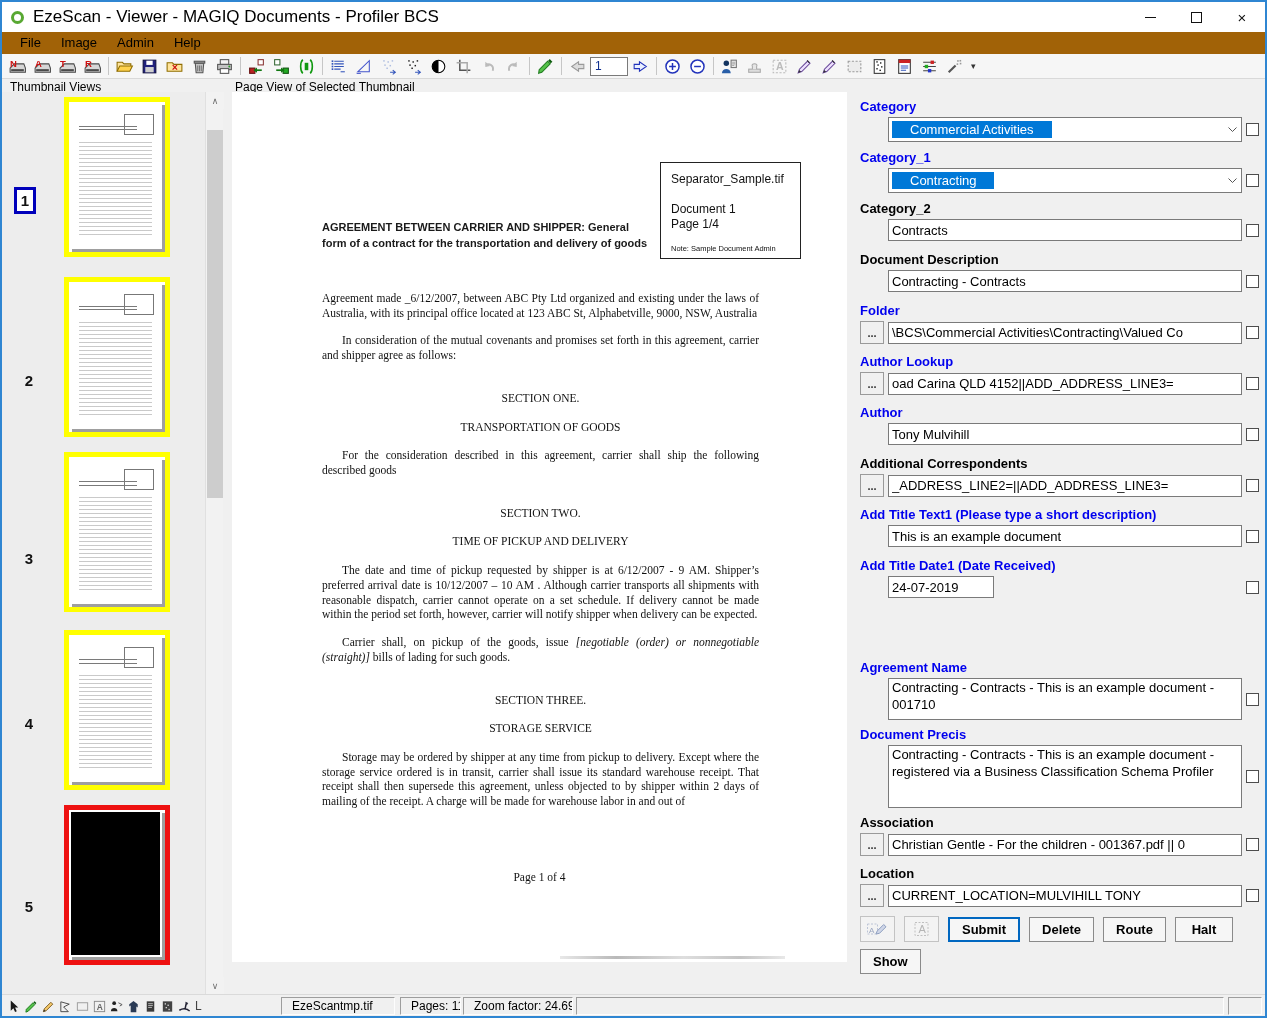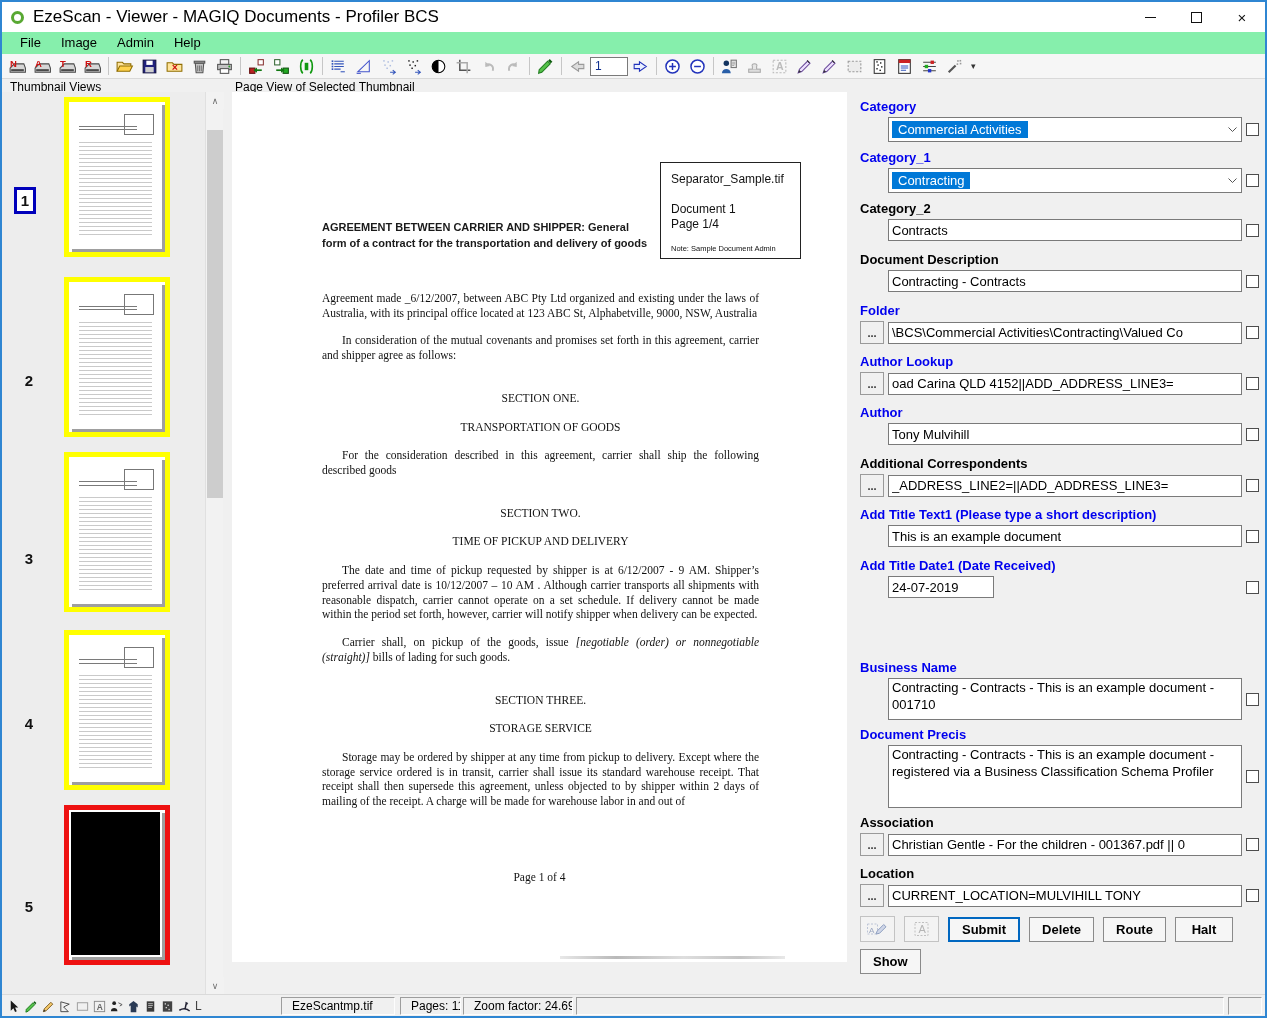--- a/index.html
+++ b/index.html
@@ -13,21 +13,21 @@
              display:flex; align-items:center; }
   .logo{ width:13px; height:13px; border:3px solid #58a832; border-radius:50%;
          margin-left:9px; background:#fff; }
   .title-text{ margin-left:9px; font-size:17px; color:#000; }
   .win-controls{ margin-left:auto; display:flex; height:30px; }
   .wc{ width:46px; display:flex; align-items:center; justify-content:center; font-size:15px; color:#111; }
   .wc .minbar{ width:11px; height:1px; background:#111; }
   .wc .maxbox{ width:11px; height:11px; border:1px solid #111; }
 
   
-  .menubar{ position:absolute; left:0; top:30px; right:0; height:22px; background:#86efac;
+  .menubar{ position:absolute; left:0; top:30px; right:0; height:22px; background:#a16207;
             display:flex; align-items:center; padding-left:8px; font-size:13px; }
   .menu-item{ padding:2px 10px 3px 10px; }
 
   
   .toolbar{ position:absolute; left:0; top:52px; right:0; height:25px; background:#f6f6f6;
             border-bottom:1px solid #d9d9d9; display:flex; align-items:center; padding-left:3px; }
   .tbi{ width:25px; height:22px; display:flex; align-items:center; justify-content:center; }
   .tbi svg{ width:19px; height:19px; }
   .tsep{ width:1px; height:18px; background:#c6c6c6; margin:0 3px; flex:none; }
   .pageinput{ width:38px; height:19px; border:1px solid #7a7a7a; background:#fff;
@@ -81,21 +81,21 @@
 
   
   .rpanel{ position:absolute; left:855px; top:90px; width:410px; height:902px; }
   .fgroup{ position:absolute; left:3px; width:399px; }
   .flabel{ font:bold 13px "Liberation Sans",sans-serif; color:#0000ee; white-space:nowrap; }
   .flabel.blk{ color:#000; }
   .frow{ display:flex; align-items:center; margin-top:3px; }
   .indent{ margin-left:28px; }
   .combo{ width:354px; height:25px; border:1px solid #7a7a7a; background:#fff;
           display:flex; align-items:center; padding:0 3px; margin-left:28px; }
-  .combo .val{ font-size:13px; background:#0078d7; color:#fff; padding:1px 6px; white-space:nowrap; }
+  .combo .val{ font-size:13px; background:#0078d7; color:#fff; padding:1px 18px; white-space:nowrap; }
   .combo .chev{ margin-left:auto; display:flex; }
   .tfld{ width:354px; height:22px; border:1px solid #7a7a7a; background:#fff;
          font:13px "Liberation Sans",sans-serif; padding:0 3px; white-space:nowrap; overflow:hidden; }
   .tfld.date{ width:106px; }
   .ta{ width:354px; border:1px solid #7a7a7a; background:#fff; margin-left:28px;
        font:13px/1.3 "Liberation Sans",sans-serif; padding:1px 3px; resize:none; overflow:hidden; }
   .browse{ width:24px; height:23px; border:1px solid #9a9a9a; background:#f0f0f0;
            font:bold 11px "Liberation Sans",sans-serif; color:#333; flex:none; }
   .cb{ width:13px; height:13px; border:1px solid #4d4d4d; background:#fff; margin-left:auto; flex:none; }
   .btnrow{ position:absolute; left:3px; top:824px; display:flex; align-items:center; gap:9px; }
@@ -583,21 +583,21 @@
     <div class="fgroup" style="top:466px">
       <div class="flabel">Add Title Date1  (Date Received)</div>
       <div class="frow">
         <input class="tfld date indent" value="24-07-2019" style="">
         <span class="cb"></span>
       </div>
     </div>
 
 
     <div class="fgroup" style="top:568px">
-      <div class="flabel">Business Name</div>
+      <div class="flabel">Agreement Name</div>
       <div class="frow">
         <textarea class="ta" style="height: 42px;">Contracting - Contracts - This is an example document - 001710</textarea>
         <span class="cb"></span>
       </div>
     </div>
 
     <div class="fgroup" style="top:635px">
       <div class="flabel">Document Precis</div>
       <div class="frow">
         <textarea class="ta" style="height: 63px;">Contracting - Contracts - This is an example document - registered via a Business Classification Schema Profiler</textarea>

